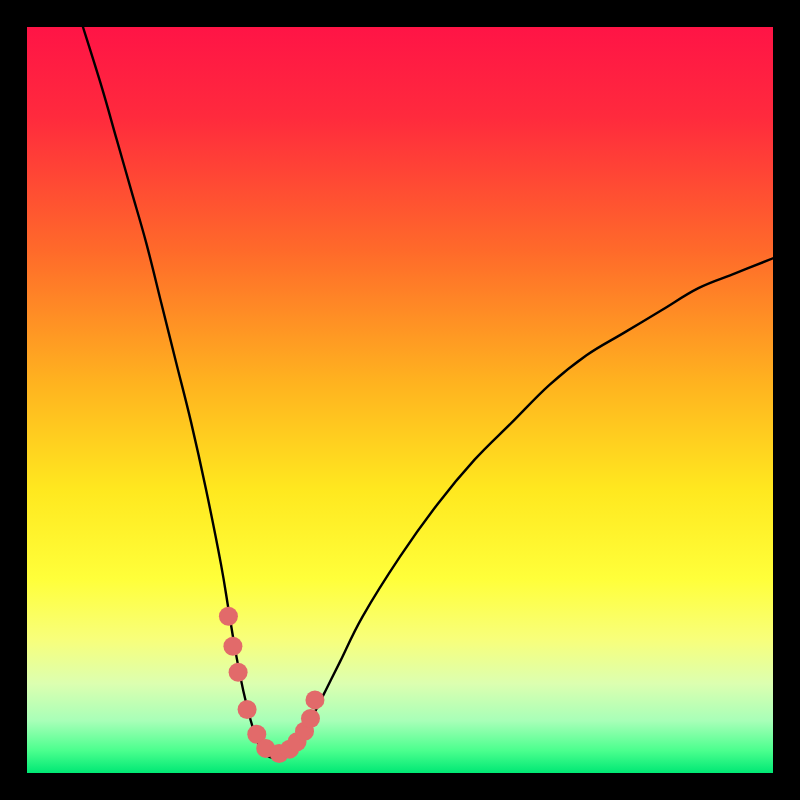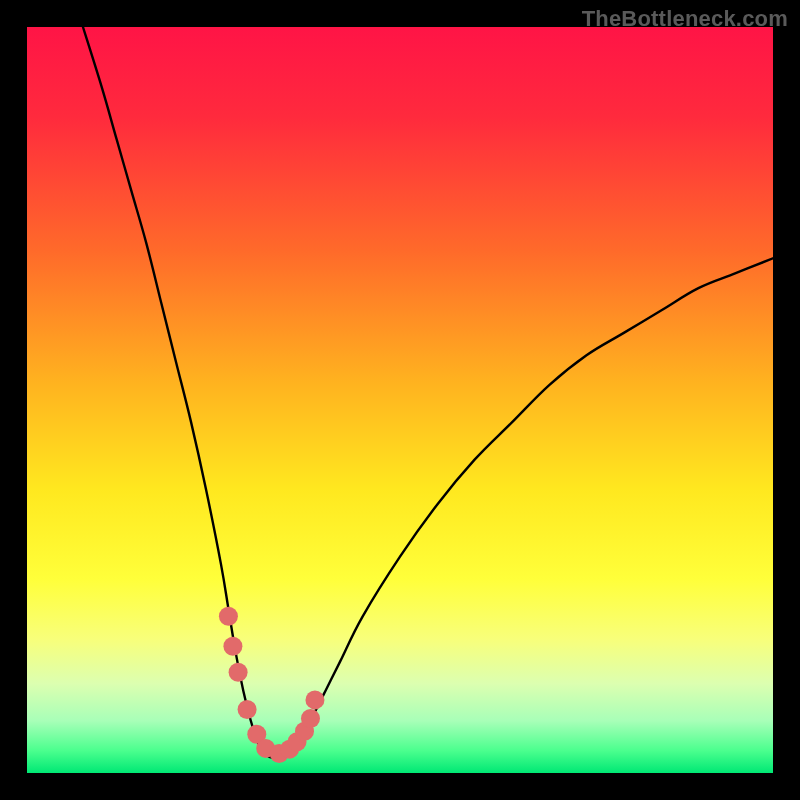--- a/index.html
+++ b/index.html
@@ -35,21 +35,20 @@
     width: 746px;
     height: 746px;
   }
   svg { display: block; }
 </style>
 </head>
 <body>
 
 <div class="outer">
 
-  <div class="watermark">TheBottleneck.com</div>
 
   <div class="plot-wrap">
     <svg id="chart-svg" width="746" height="746" viewBox="0 0 746 746">
       <defs>
         <linearGradient id="bg-grad" x1="0" y1="0" x2="0" y2="1">
             <stop offset="0%" stop-color="#ff1446"></stop>
             <stop offset="12%" stop-color="#ff2a3d"></stop>
             <stop offset="30%" stop-color="#ff6a2a"></stop>
             <stop offset="48%" stop-color="#ffb41f"></stop>
             <stop offset="62%" stop-color="#ffe81f"></stop>

